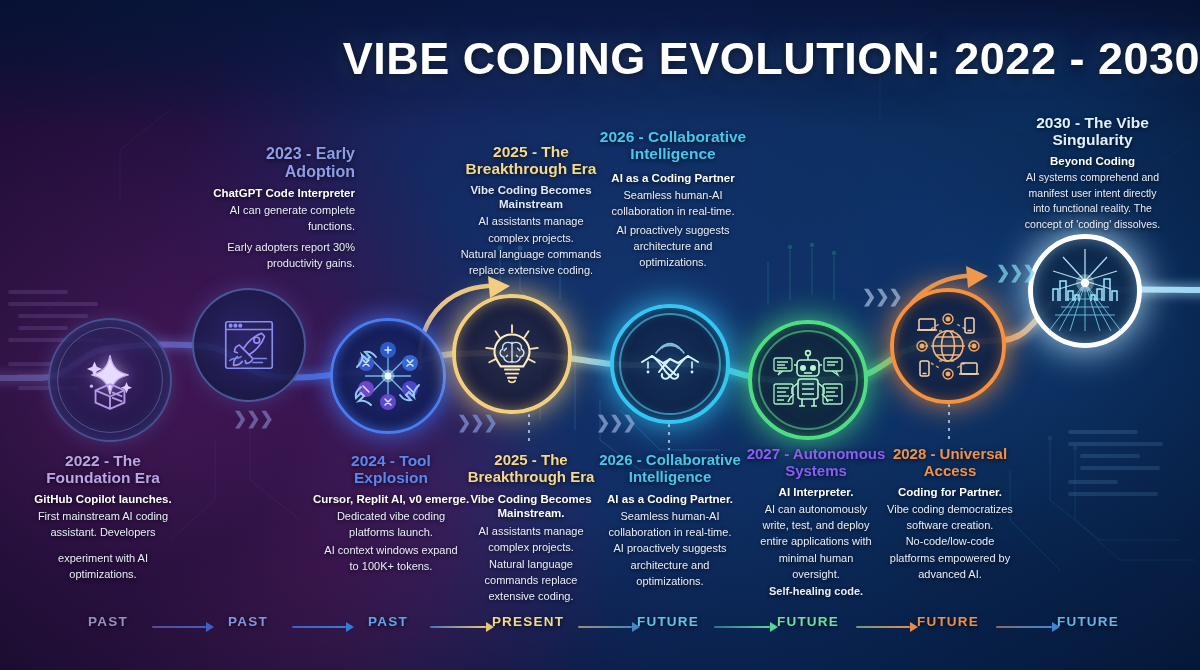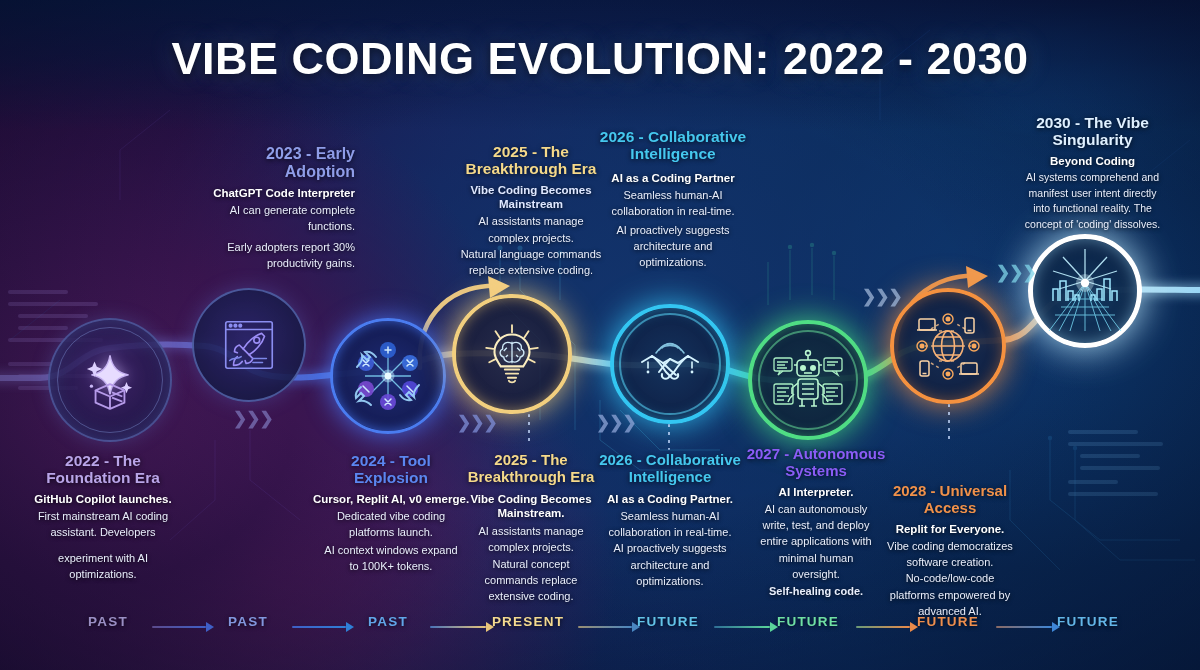--- a/index.html
+++ b/index.html
@@ -31,21 +31,21 @@
   .bg-topright{
     position:absolute;right:0;top:0;width:620px;height:300px;
     background:radial-gradient(ellipse 420px 240px at 78% 10%, #11529b 0%, rgba(13,60,116,.35) 45%, rgba(10,40,90,0) 75%);
   }
   
   .circuits{position:absolute;inset:0;opacity:.42;}
   .codeblob{position:absolute;opacity:.22;filter:blur(.4px);}
 
   
   .title{
-    position:absolute;left:0;right:0;top:33px;text-align:center;
+    position:absolute;left:0;right:0;top:33px;text-align:right;
     font-size:45px;font-weight:bold;letter-spacing:.5px;color:#ffffff;
     text-shadow:0 2px 10px rgba(0,0,0,.6),0 0 26px rgba(150,200,255,.28);
     font-family:"Liberation Sans",sans-serif;
   }
 
   
   .block{position:absolute;text-align:center;}
   .blk-head{font-weight:bold;line-height:1.12;margin-bottom:5px;
             text-shadow:0 1px 5px rgba(0,0,0,.75);}
   .blk-sub{font-weight:bold;color:#ffffff;font-size:11.5px;line-height:1.24;
@@ -545,21 +545,21 @@
       <div>2025 - The</div>
       <div>Breakthrough Era</div>
     </div>
     <div class="blk-sub" style="margin-top:6px;">
       <div>Vibe Coding Becomes</div>
       <div>Mainstream.</div>
     </div>
     <div class="blk-body" style="margin-top:4px;">
       <p>AI assistants manage</p>
       <p>complex projects.</p>
-      <p>Natural concept</p>
+      <p>Natural language</p>
       <p>commands replace</p>
       <p>extensive coding.</p>
     </div>
   </div>
 
   <div class="block" style="left:590px;top:452px;width:160px;">
     <div class="blk-head" style="color:#45c8ee;font-size:15px;">
       <div>2026 - Collaborative</div>
       <div>Intelligence</div>
     </div>
@@ -582,26 +582,26 @@
     <div class="blk-body">
       <p>AI can autonomously</p>
       <p>write, test, and deploy</p>
       <p>entire applications with</p>
       <p>minimal human</p>
       <p>oversight.</p>
       <p style="font-weight:bold;margin-top:3px;">Self-healing code.</p>
     </div>
   </div>
 
-  <div class="block" style="left:868px;top:446px;width:164px;margin-top:37px;">
+  <div class="block" style="left:868px;top:446px;width:164px;">
     <div class="blk-head" style="color:#f0914a;font-size:15px;">
       <div>2028 - Universal</div>
       <div>Access</div>
     </div>
-    <div class="blk-sub">Replit for Everyone.</div>
+    <div class="blk-sub">Coding for Partner.</div>
     <div class="blk-body">
       <p>Vibe coding democratizes</p>
       <p>software creation.</p>
       <p>No-code/low-code</p>
       <p>platforms empowered by</p>
       <p>advanced AI.</p>
     </div>
   </div>
 
   <div class="axis">

